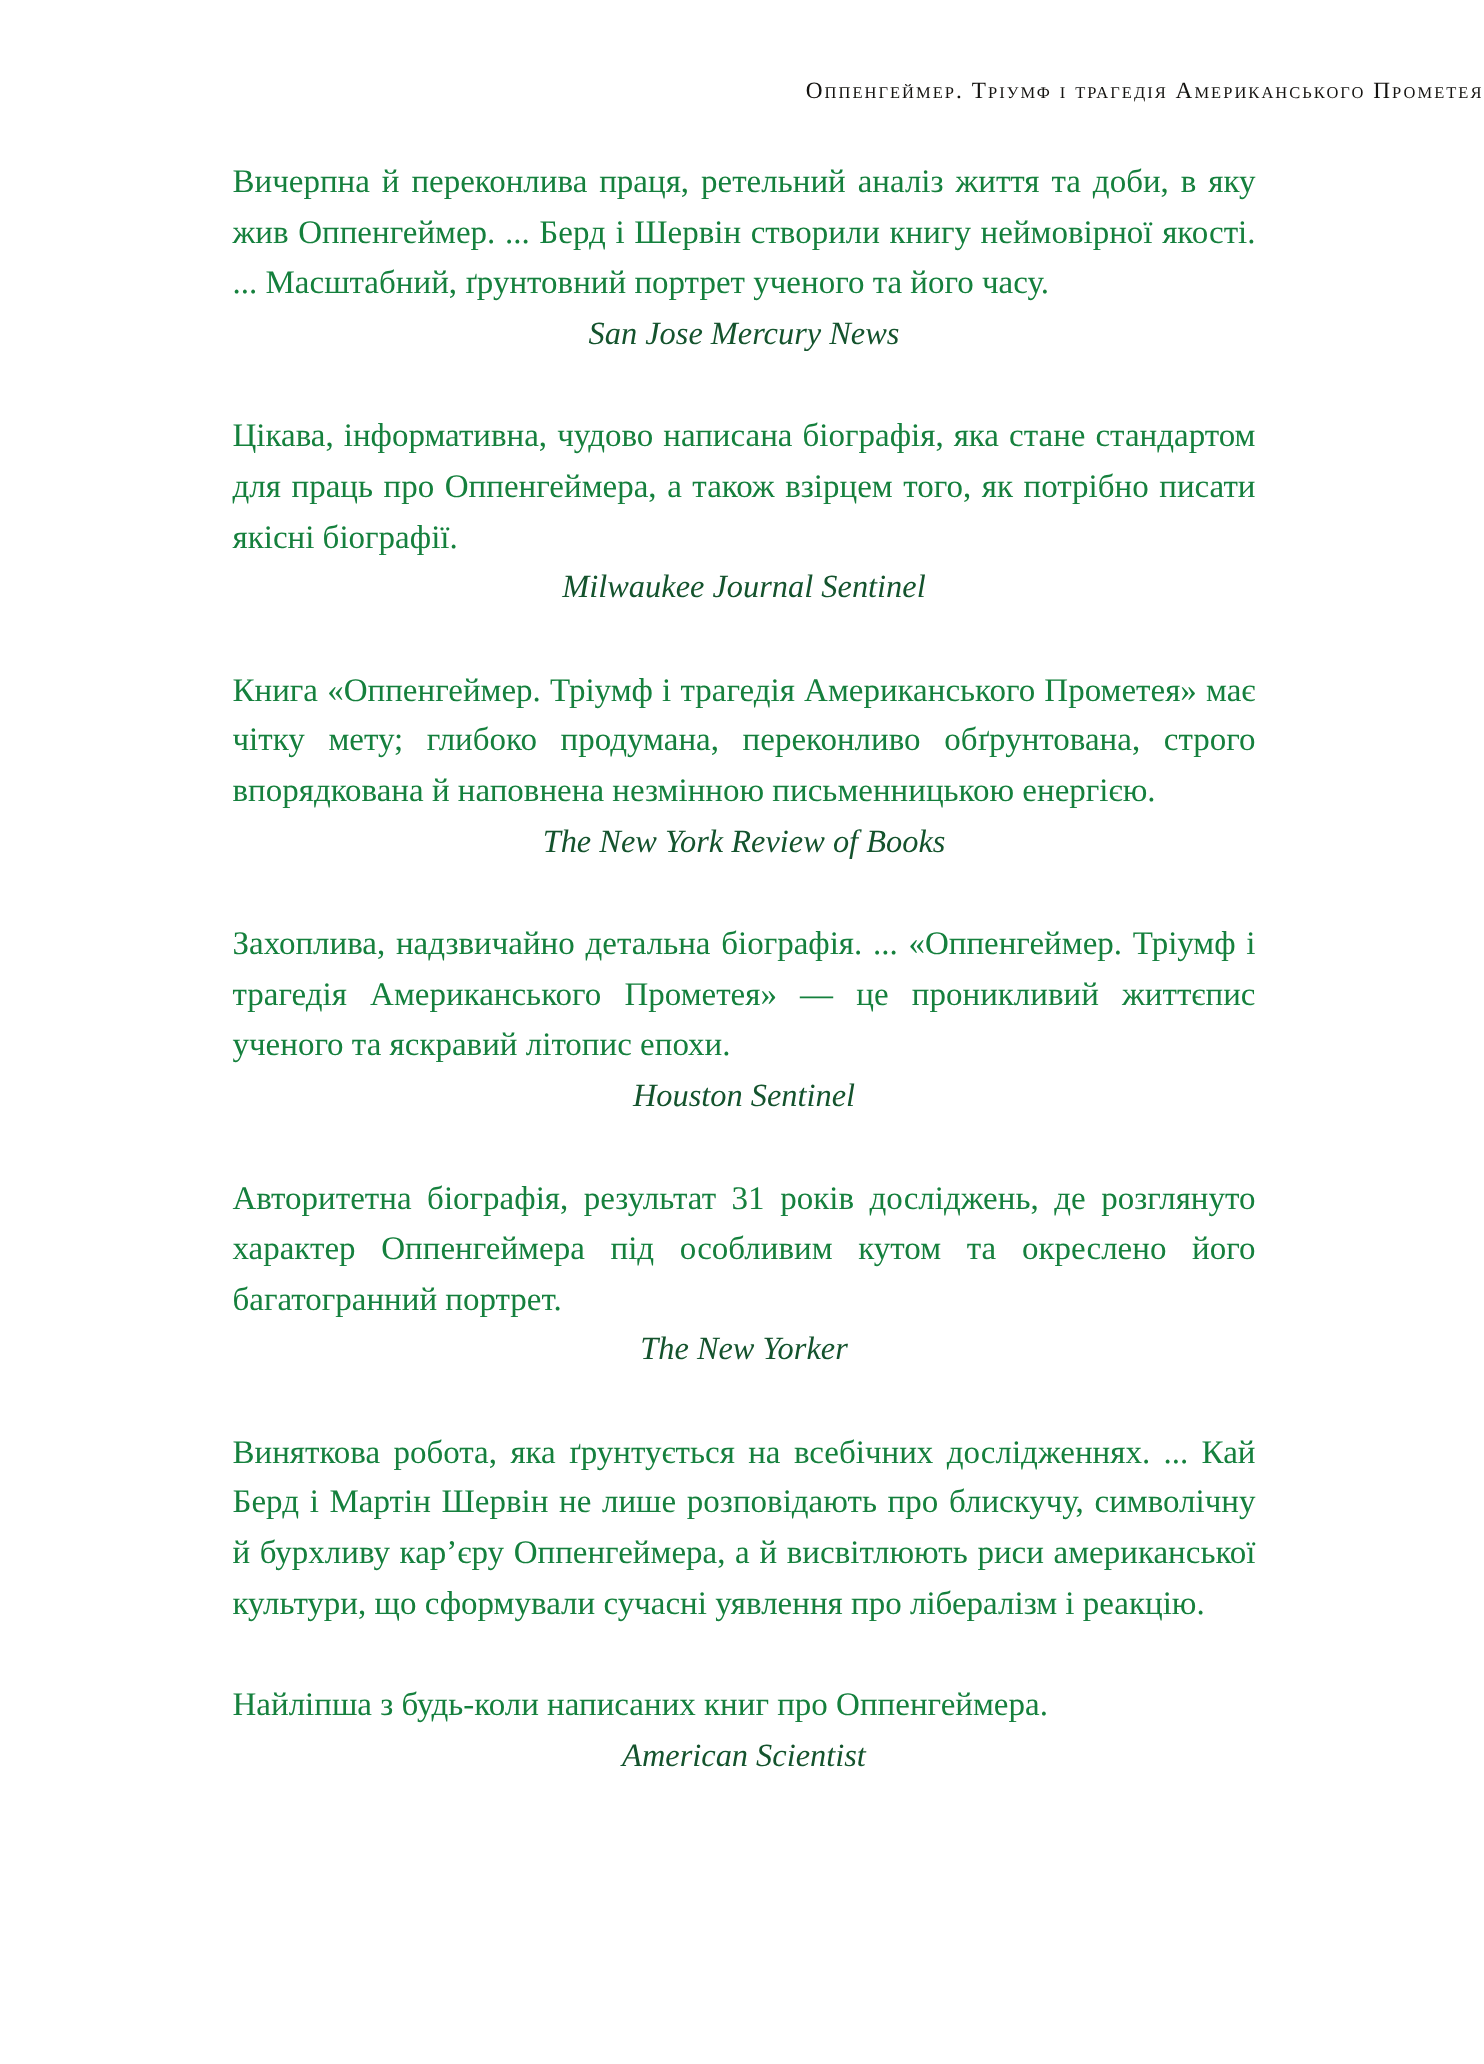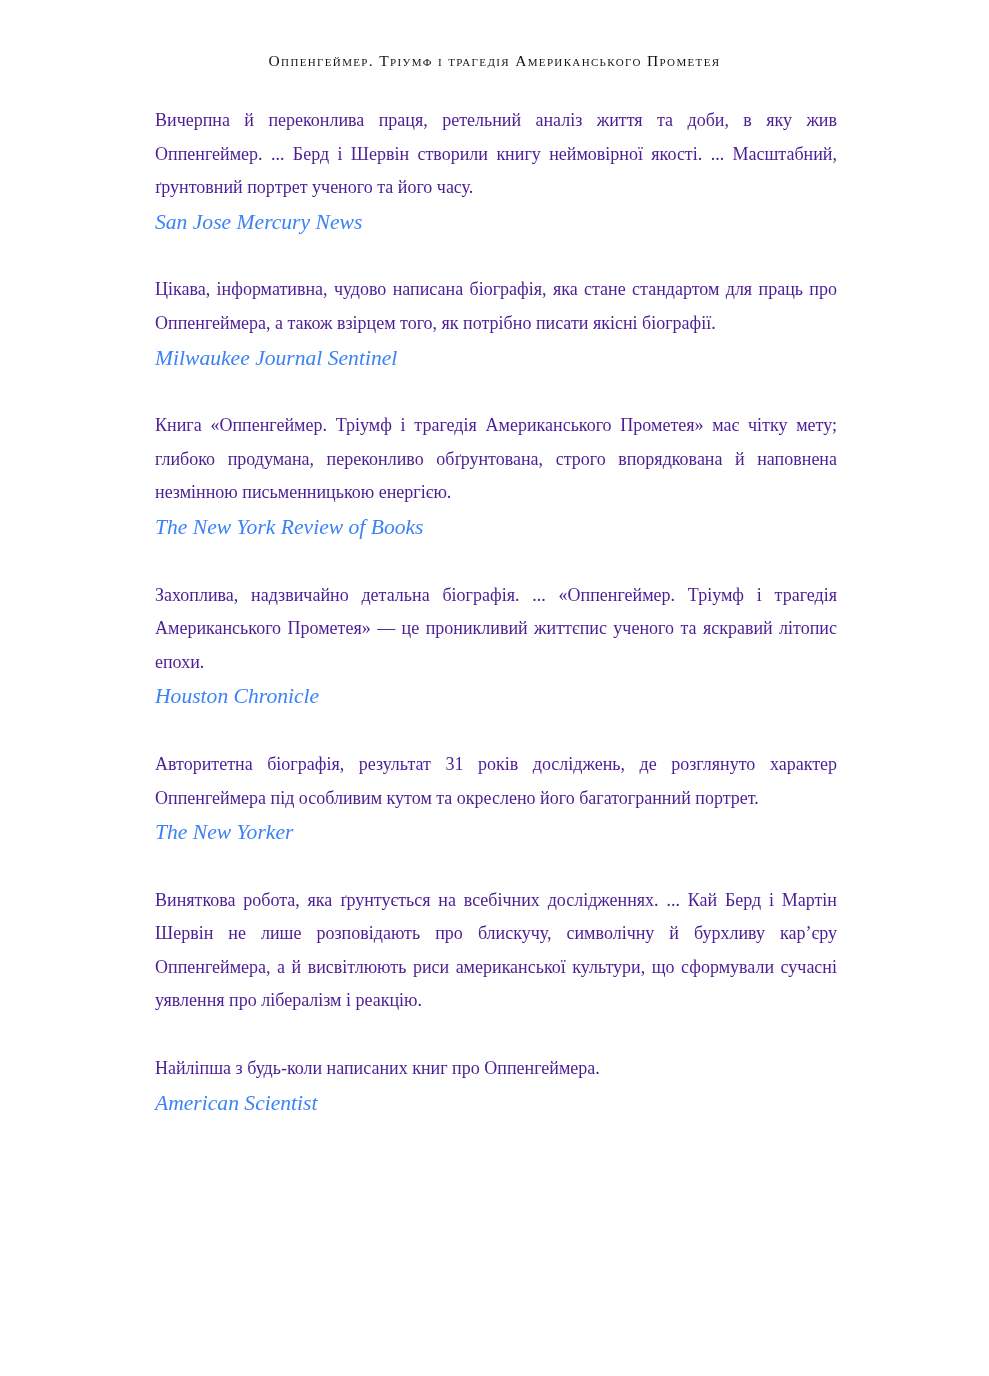--- a/index.html
+++ b/index.html
@@ -18,21 +18,21 @@
     font-family: "Liberation Serif", "DejaVu Serif", serif;
     overflow: hidden;
   }
 
   
   .running-head {
     position: absolute;
     top: 52px;
     left: 0;
     width: 989px;
-    text-align: center;
+    text-align: right;
     font-size: 15.5px;
     font-variant: small-caps;
     letter-spacing: 1.35px;
     color: #141310;
     white-space: nowrap;
   }
 
   
   .column {
     position: absolute;
@@ -43,36 +43,36 @@
 
   .quote-block {
     margin: 0 0 12px 0;
   }
   .quote-block:last-of-type {
     margin-bottom: 0;
   }
 
   .quote-text {
     margin: 0;
-    font-size: 18px;
+    font-size: 22px;
     line-height: 33.6px;
     text-align: justify;
     text-align-last: left;
-    color: #4c1d95;
+    color: #15803d;
     hyphens: manual;
   }
 
   .quote-source {
     display: block;
     margin-top: 1px;
     font-size: 21.6px;
     line-height: 33.6px;
     font-style: italic;
-    text-align: left;
-    color: #3b82f6;
+    text-align: center;
+    color: #14532d;
     white-space: nowrap;
   }
 
   
   .gap-after {
     height: 22px;
   }
 </style>
 </head>
 <body>
@@ -96,21 +96,21 @@
     <div class="gap-after"></div>
 
     <div class="quote-block">
       <p class="quote-text">Книга «Оппенгеймер. Тріумф і трагедія Американського Прометея» має чітку мету; глибоко продумана, переконливо обґрунтована, строго впорядкована й наповнена незмінною письменницькою енергією.</p>
       <span class="quote-source">The New York Review of Books</span>
     </div>
     <div class="gap-after"></div>
 
     <div class="quote-block">
       <p class="quote-text">Захоплива, надзвичайно детальна біографія. ... «Оппенгеймер. Тріумф і трагедія Американського Прометея» — це проникливий життєпис ученого та яскравий літопис епохи.</p>
-      <span class="quote-source">Houston Chronicle</span>
+      <span class="quote-source">Houston Sentinel</span>
     </div>
     <div class="gap-after"></div>
 
     <div class="quote-block">
       <p class="quote-text">Авторитетна біографія, результат 31 років досліджень, де розглянуто характер Оппенгеймера під особливим кутом та окреслено його багатогранний портрет.</p>
       <span class="quote-source">The New Yorker</span>
     </div>
     <div class="gap-after"></div>
 
     <div class="quote-block">

